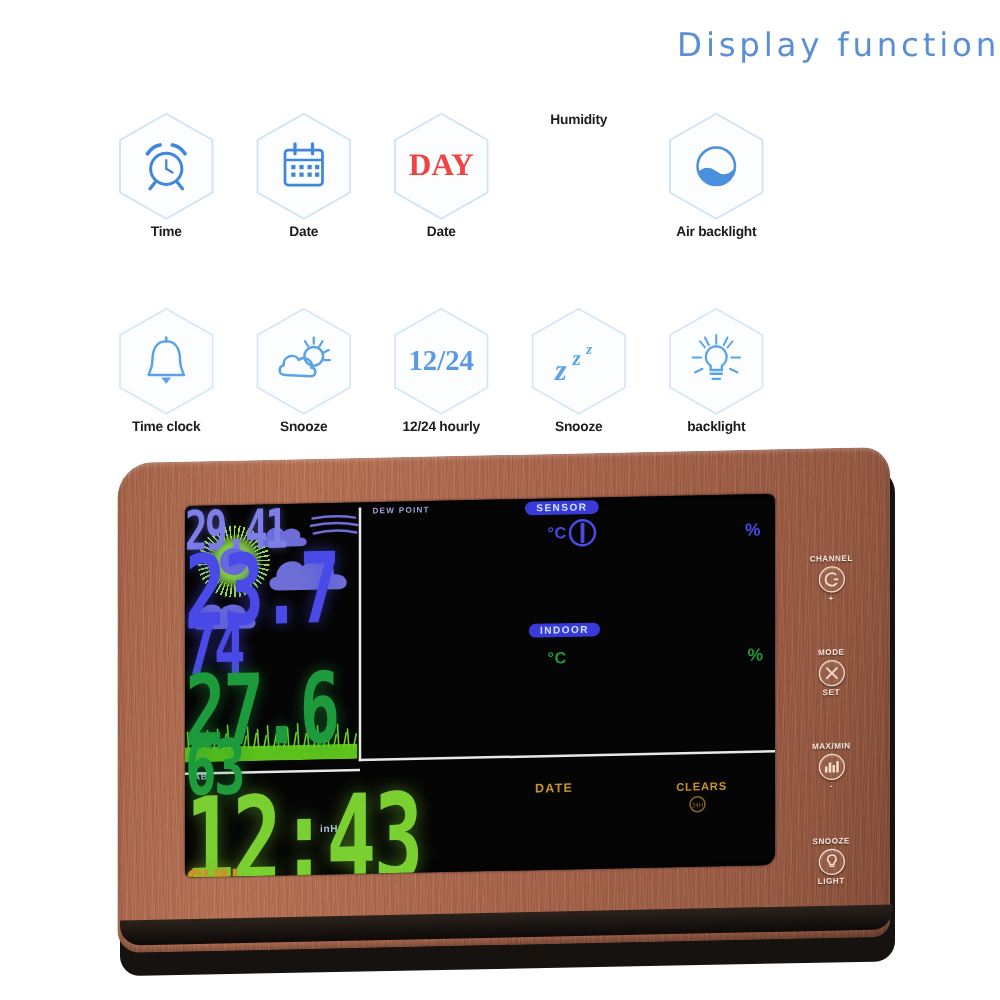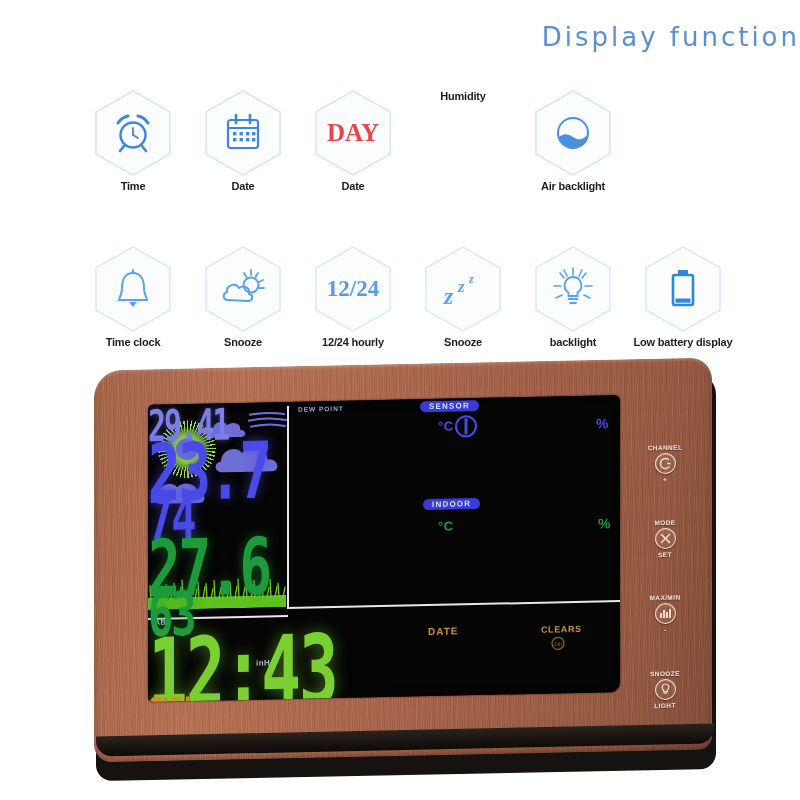--- a/index.html
+++ b/index.html
@@ -461,35 +461,20 @@
             </g>
             <path d="M23 11 a8.5 8.5 0 0 1 4.5 15.6 v3.4 h-9 v-3.4 A8.5 8.5 0 0 1 23 11 Z" fill="none" stroke="#5aa3e8" stroke-width="1.9"></path>
             <line x1="18.5" y1="33" x2="27.5" y2="33" stroke="#5aa3e8" stroke-width="1.9" stroke-linecap="round"></line>
             <line x1="20" y1="37" x2="26" y2="37" stroke="#5aa3e8" stroke-width="1.8" stroke-linecap="round"></line>
           </svg>
         </div>
       </div>
       <div class="feature-label">backlight</div>
     </div>
 
-    <div class="feature-cell">
-      <div class="hexwrap">
-        <svg class="hexbg" viewBox="0 0 82 90">
-          <polygon points="41,3 78,24 78,66 41,87 4,66 4,24" fill="#fbfdff" stroke="#d6e6f8" stroke-width="1.4"></polygon>
-        </svg>
-        <div class="inner">
-          <svg width="42" height="44" viewBox="0 0 42 44">
-            <rect x="16" y="3" width="10" height="5" fill="#2f86e0"></rect>
-            <rect x="11" y="8" width="20" height="30" rx="2" fill="none" stroke="#2f86e0" stroke-width="2.6"></rect>
-            <rect x="13.5" y="31.5" width="15" height="4.2" fill="#2f86e0"></rect>
-          </svg>
-        </div>
-      </div>
-      <div class="feature-label">Low battery display</div>
-    </div>
   </div>
 </div>
 
 <div id="device">
   <div id="device-shadow"></div>
   <div id="device-body"></div>
   <div id="base-front"></div>
 
   <div id="lcd">
     <div id="lcd-inner">

